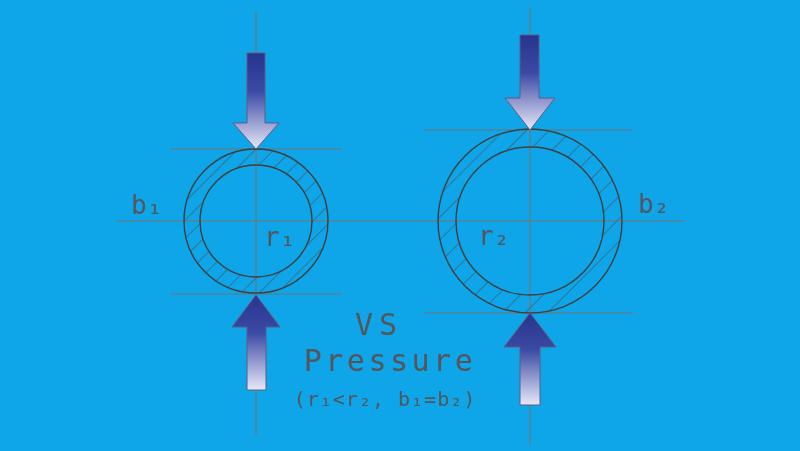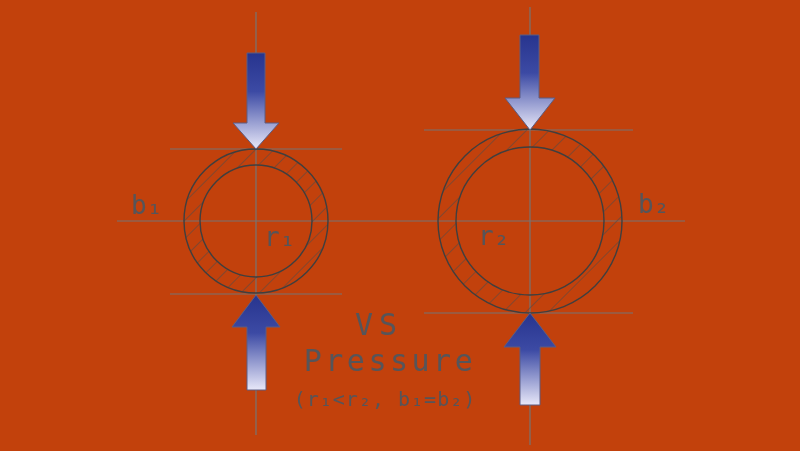--- a/index.html
+++ b/index.html
@@ -1,20 +1,20 @@
 <!DOCTYPE html>
 <html><head>
 <meta charset="utf-8">
 <style>
   html, body { margin: 0; padding: 0; background: #ffffff; }
   .stage {
     position: relative;
     width: 800px;
     height: 451px;
-    background: #c2410c;
+    background: #0ea5e9;
     overflow: hidden;
   }
   svg { display: block; }
   .cad-text {
     font-family: "DejaVu Sans Mono", "DejaVu Sans", monospace;
     font-weight: 400;
   }
   .label-text  { font-size: 26px; }
   .vs-text     { font-size: 30px; letter-spacing: 6px; }
   .press-text  { font-size: 30px; letter-spacing: 3.5px; }

